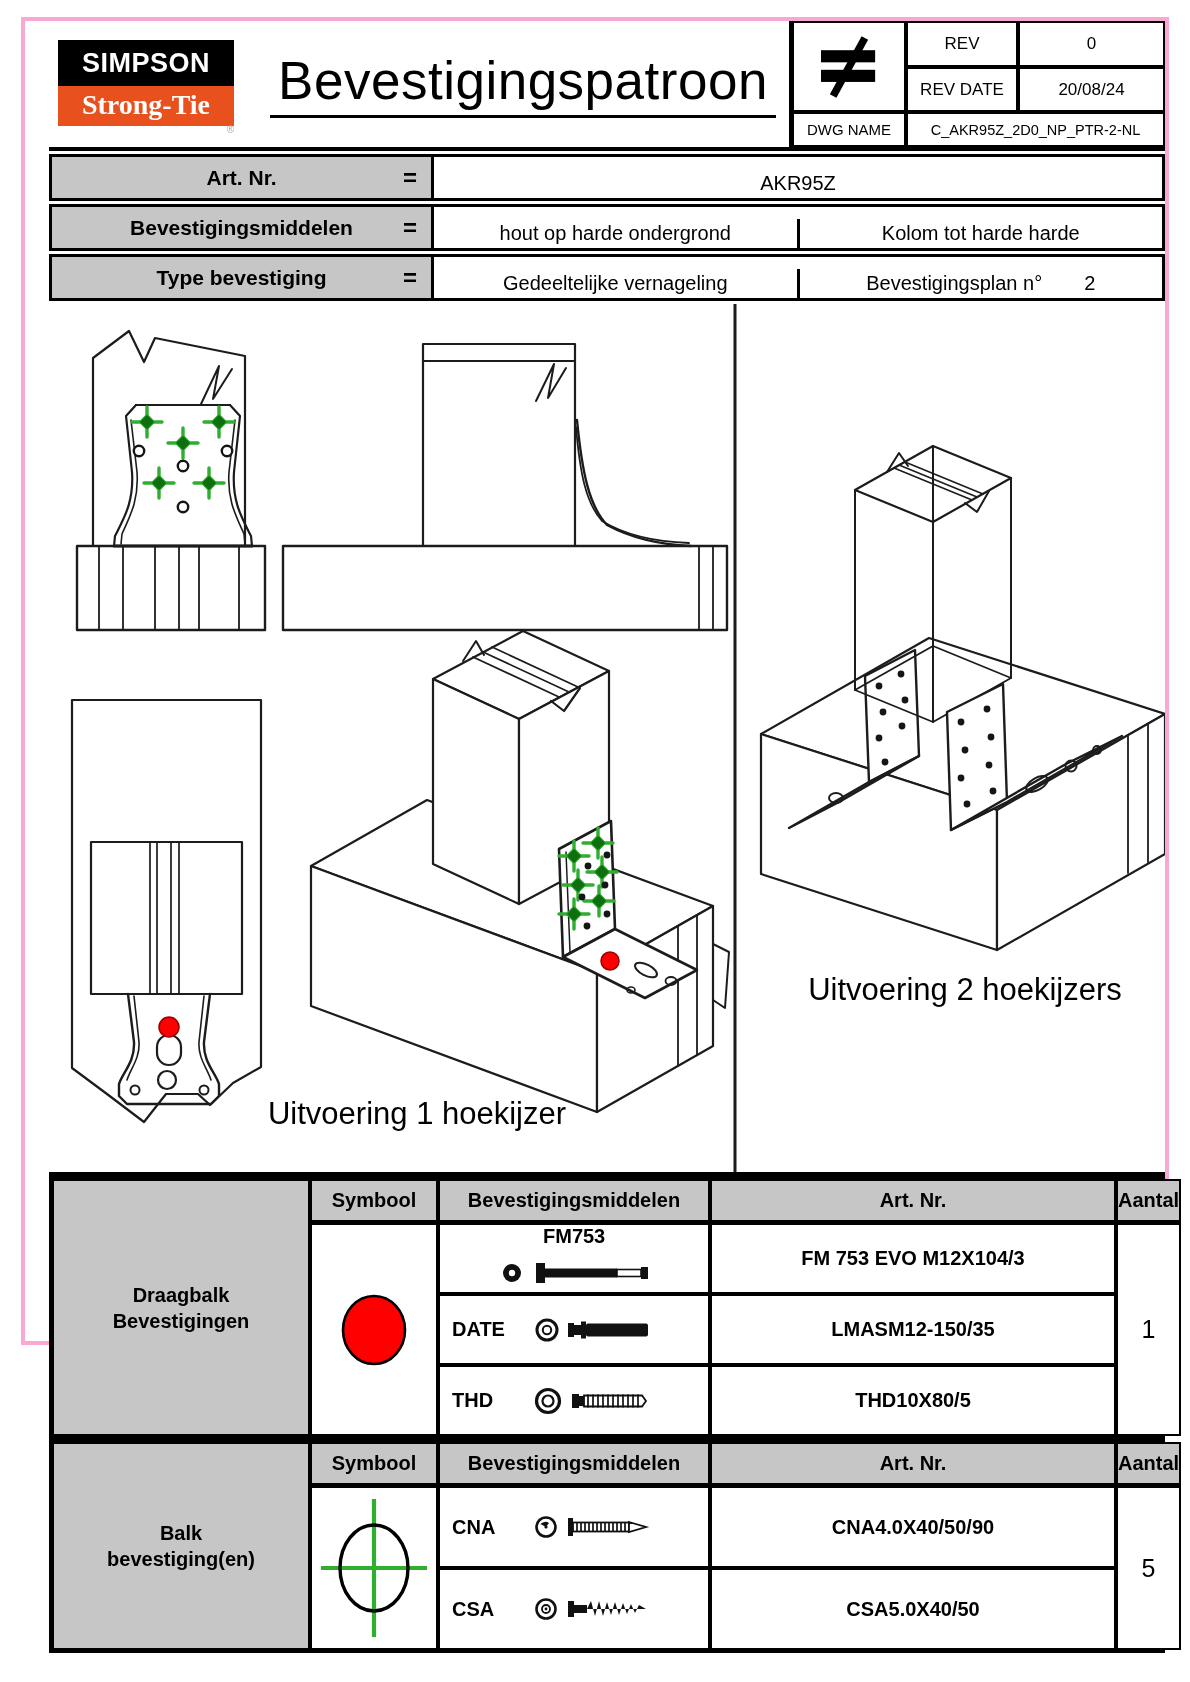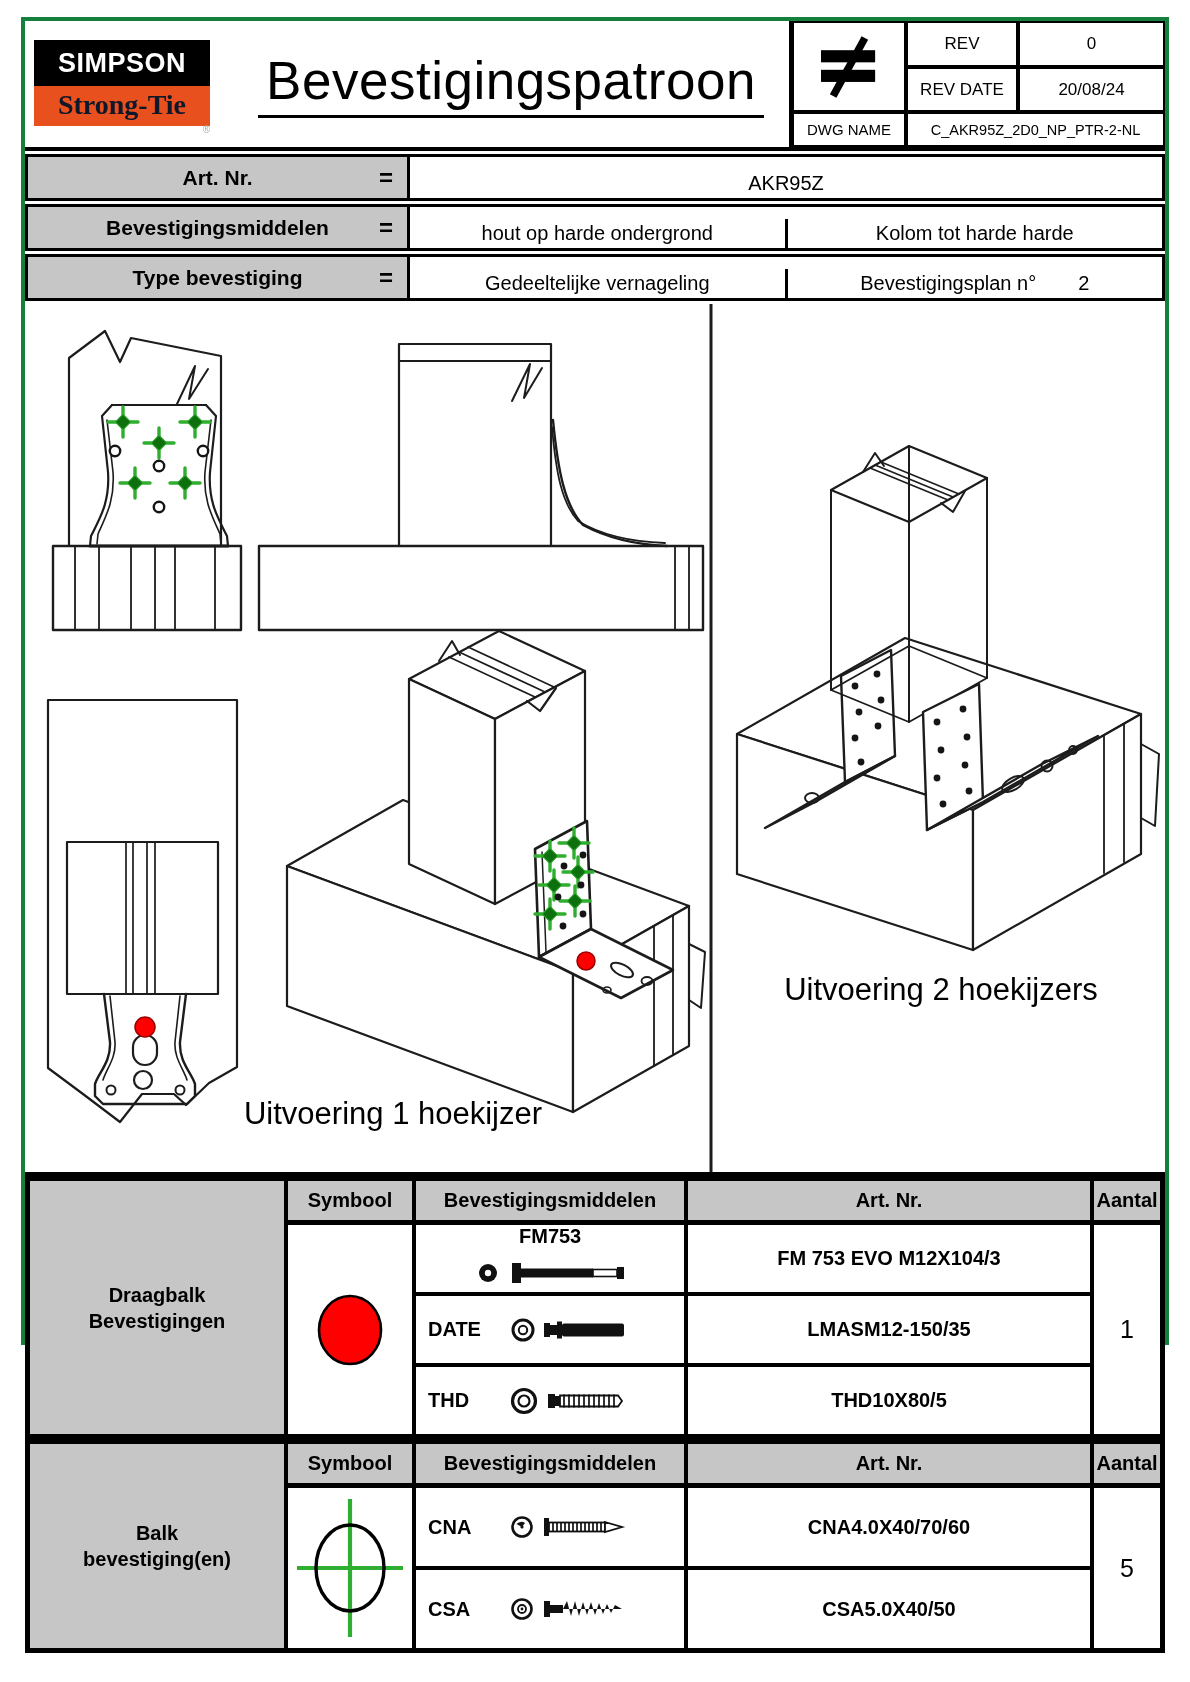--- a/index.html
+++ b/index.html
@@ -1,23 +1,23 @@
 <!DOCTYPE html>
 <html><head>
 <meta charset="utf-8">
 <style>
   html,body{margin:0;padding:0;background:#fff;}
   body{width:1190px;height:1682px;position:relative;font-family:"Liberation Sans",sans-serif;color:#000;}
-  .sheet{position:absolute;left:21px;top:17px;width:1148px;height:1328px;border:4px solid #15803d;box-sizing:border-box;background:#fff;}
+  .sheet{position:absolute;left:21px;top:17px;width:1148px;height:1328px;border:4px solid #f9a8d4;box-sizing:border-box;background:#fff;padding-left:24px;}
   
   .hdr{display:flex;height:130px;border-bottom:4px solid #000;box-sizing:border-box;}
   .logo-wrap{width:208px;box-sizing:border-box;padding:19px 0 0 9px;}
   .logo{width:176px;}
   .logo-top{background:#000;color:#fff;font-weight:bold;font-size:27px;text-align:center;padding:8px 0 7px;letter-spacing:.5px;}
-  .logo-bot{background:#e8501e;color:#0f172a;font-family:"Liberation Serif",serif;font-weight:bold;font-size:28px;text-align:center;padding:3px 0 5px;}
+  .logo-bot{background:#e8501e;color:#ffffff;font-family:"Liberation Serif",serif;font-weight:bold;font-size:28px;text-align:center;padding:3px 0 5px;}
   .reg{display:block;text-align:right;font-size:10px;color:#aaa;line-height:8px;}
   .title-cell{flex:1;display:flex;align-items:center;justify-content:center;border-right:3px solid #000;box-sizing:border-box;}
   .title{font-size:53px;border-bottom:3px solid #000;padding:0 8px 4px;letter-spacing:.5px;}
   .meta{width:373px;display:grid;grid-template-columns:114px 112px 147px;grid-template-rows:46px 45px 35px;box-sizing:border-box;}
   .mc{border:2px solid #000;display:flex;align-items:center;justify-content:center;box-sizing:border-box;font-size:17px;}
   .m-sym{grid-row:1/span 2;grid-column:1;}
   .m-dwgl{grid-row:3;grid-column:1;font-size:15px;}
   .m-dwgv{grid-row:3;grid-column:2/span 2;font-size:14.5px;}
   
   .info{margin-top:3px;}
@@ -336,21 +336,21 @@
         <svg width="160" height="34" viewBox="0 0 160 34">
           <circle cx="12" cy="17" r="9.5" fill="none" stroke="#111" stroke-width="2.6"></circle>
           <path d="M12,17 l-5.5,-3 a6.5,6.5 0 0 1 8.5,-1 z" fill="#111"></path>
           <circle cx="12" cy="17" r="1.6" fill="#111"></circle>
           <rect x="34" y="8" width="5" height="18" fill="#111"></rect>
           <rect x="39" y="12.5" width="56" height="9" fill="#fff" stroke="#111" stroke-width="1.8"></rect>
           <path d="M43,12.5 V21.5 M47,12.5 V21.5 M51,12.5 V21.5 M55,12.5 V21.5 M59,12.5 V21.5 M63,12.5 V21.5 M67,12.5 V21.5 M71,12.5 V21.5 M75,12.5 V21.5 M79,12.5 V21.5 M83,12.5 V21.5 M87,12.5 V21.5 M91,12.5 V21.5" stroke="#111" stroke-width="1.7"></path>
           <path d="M95,12 L112,17 L95,22 Z" fill="#fff" stroke="#111" stroke-width="1.8"></path>
         </svg>
       </div>
-      <div class="tc" style="grid-row:2;grid-column:4;">CNA4.0X40/70/60</div>
+      <div class="tc" style="grid-row:2;grid-column:4;">CNA4.0X40/50/90</div>
 
       <div class="tc tfast" style="grid-row:3;grid-column:3;">
         <span class="code">CSA</span>
         <svg width="160" height="34" viewBox="0 0 160 34">
           <circle cx="12" cy="17" r="9.5" fill="none" stroke="#111" stroke-width="2.6"></circle>
           <circle cx="12" cy="17" r="4" fill="none" stroke="#111" stroke-width="1.8"></circle>
           <circle cx="12" cy="17" r="1.4" fill="#111"></circle>
           <rect x="34" y="9" width="6" height="16" fill="#111"></rect>
           <rect x="40" y="13" width="13" height="8" fill="#111"></rect>
           <path d="M53,17 L57,9 L61,24 L65,9 L69,24 L73,10 L77,23 L81,10 L85,23 L89,11 L93,22 L97,12 L101,21 L105,13 L112,17 Z" fill="#111"></path>

